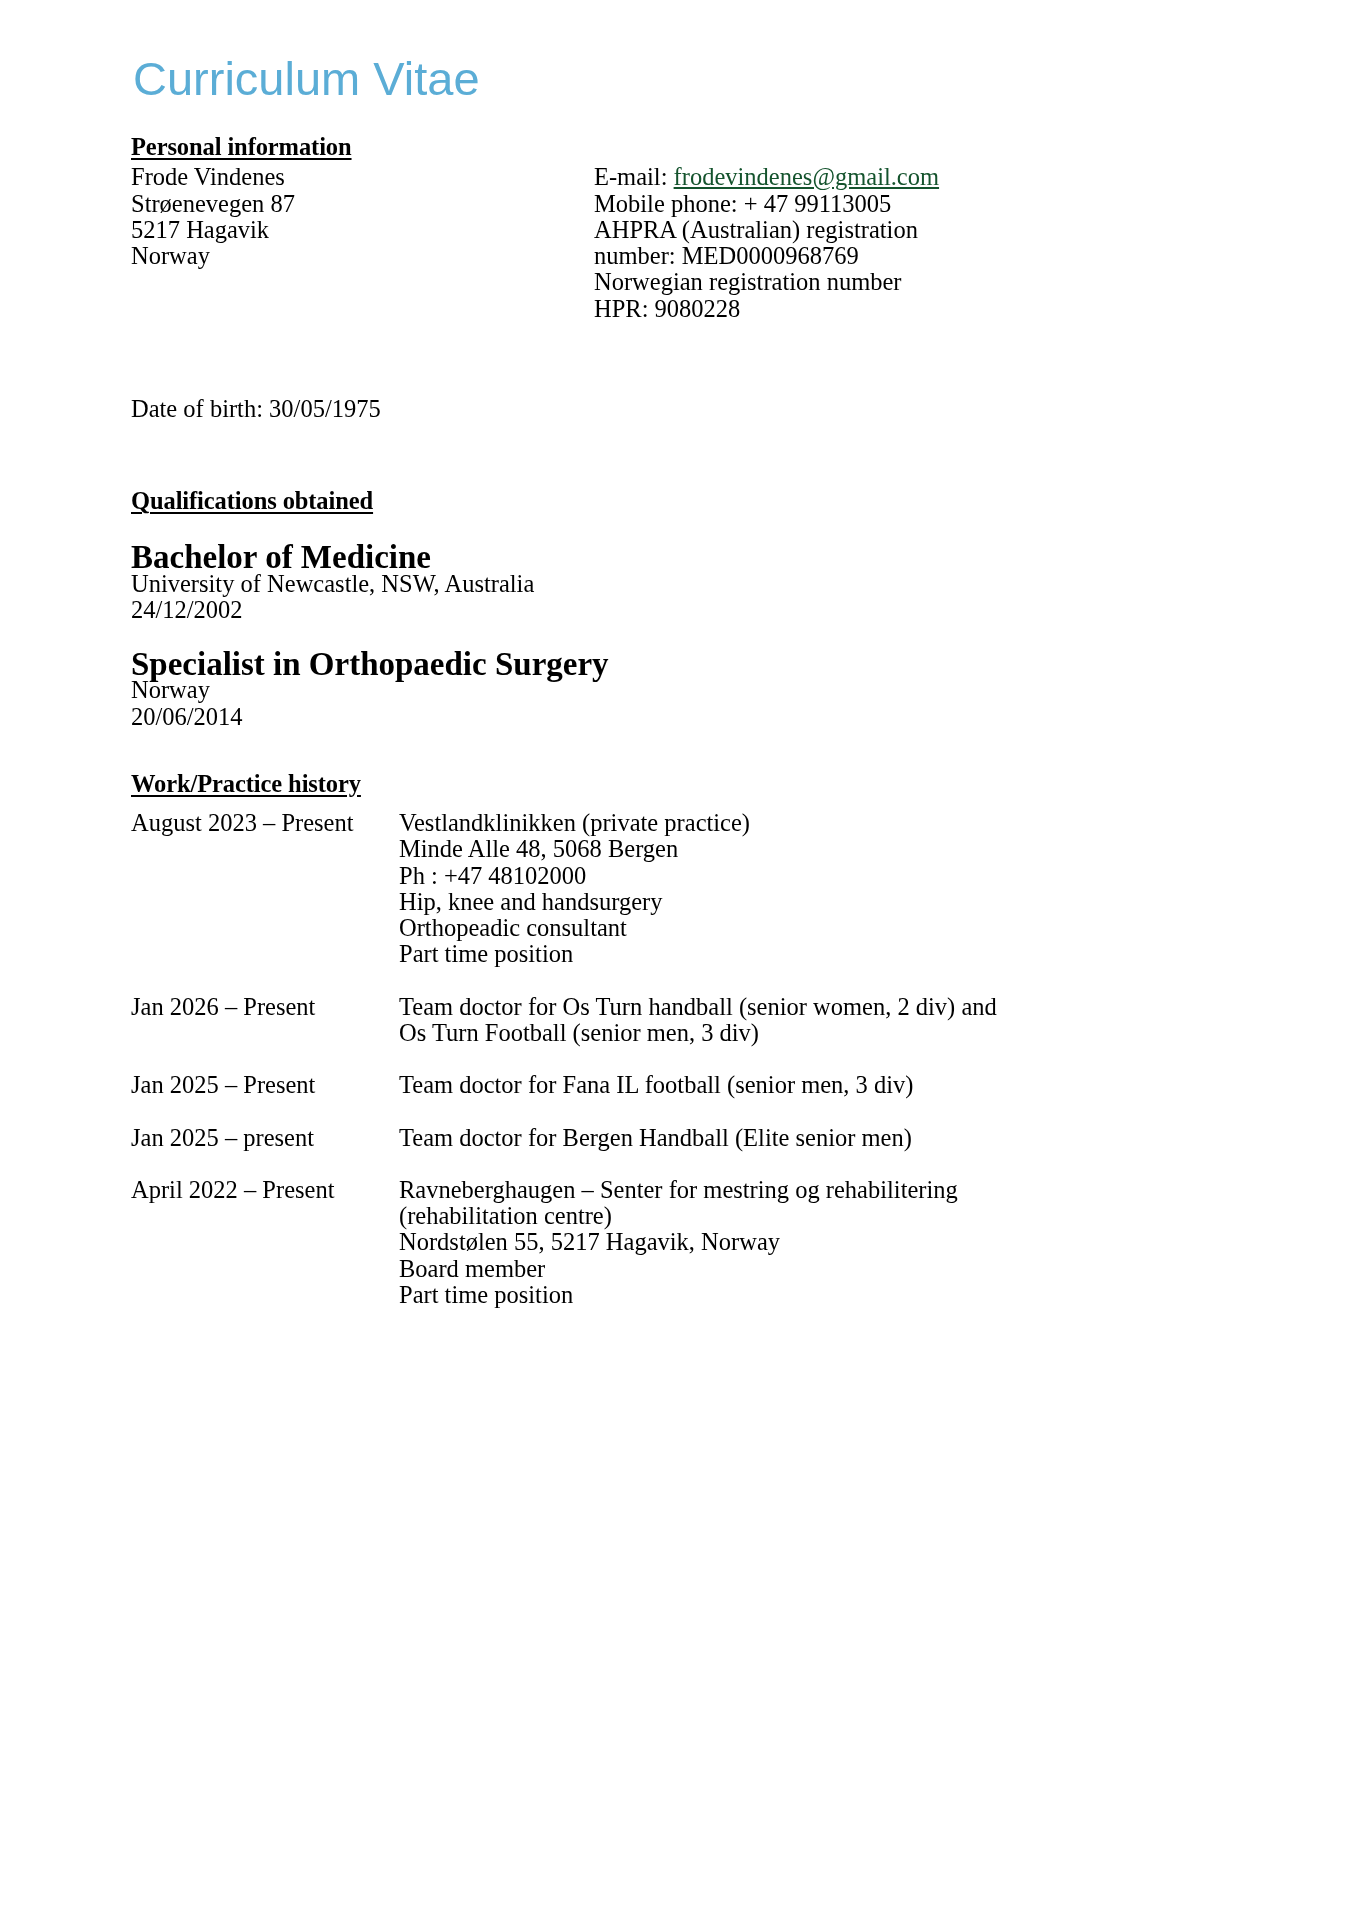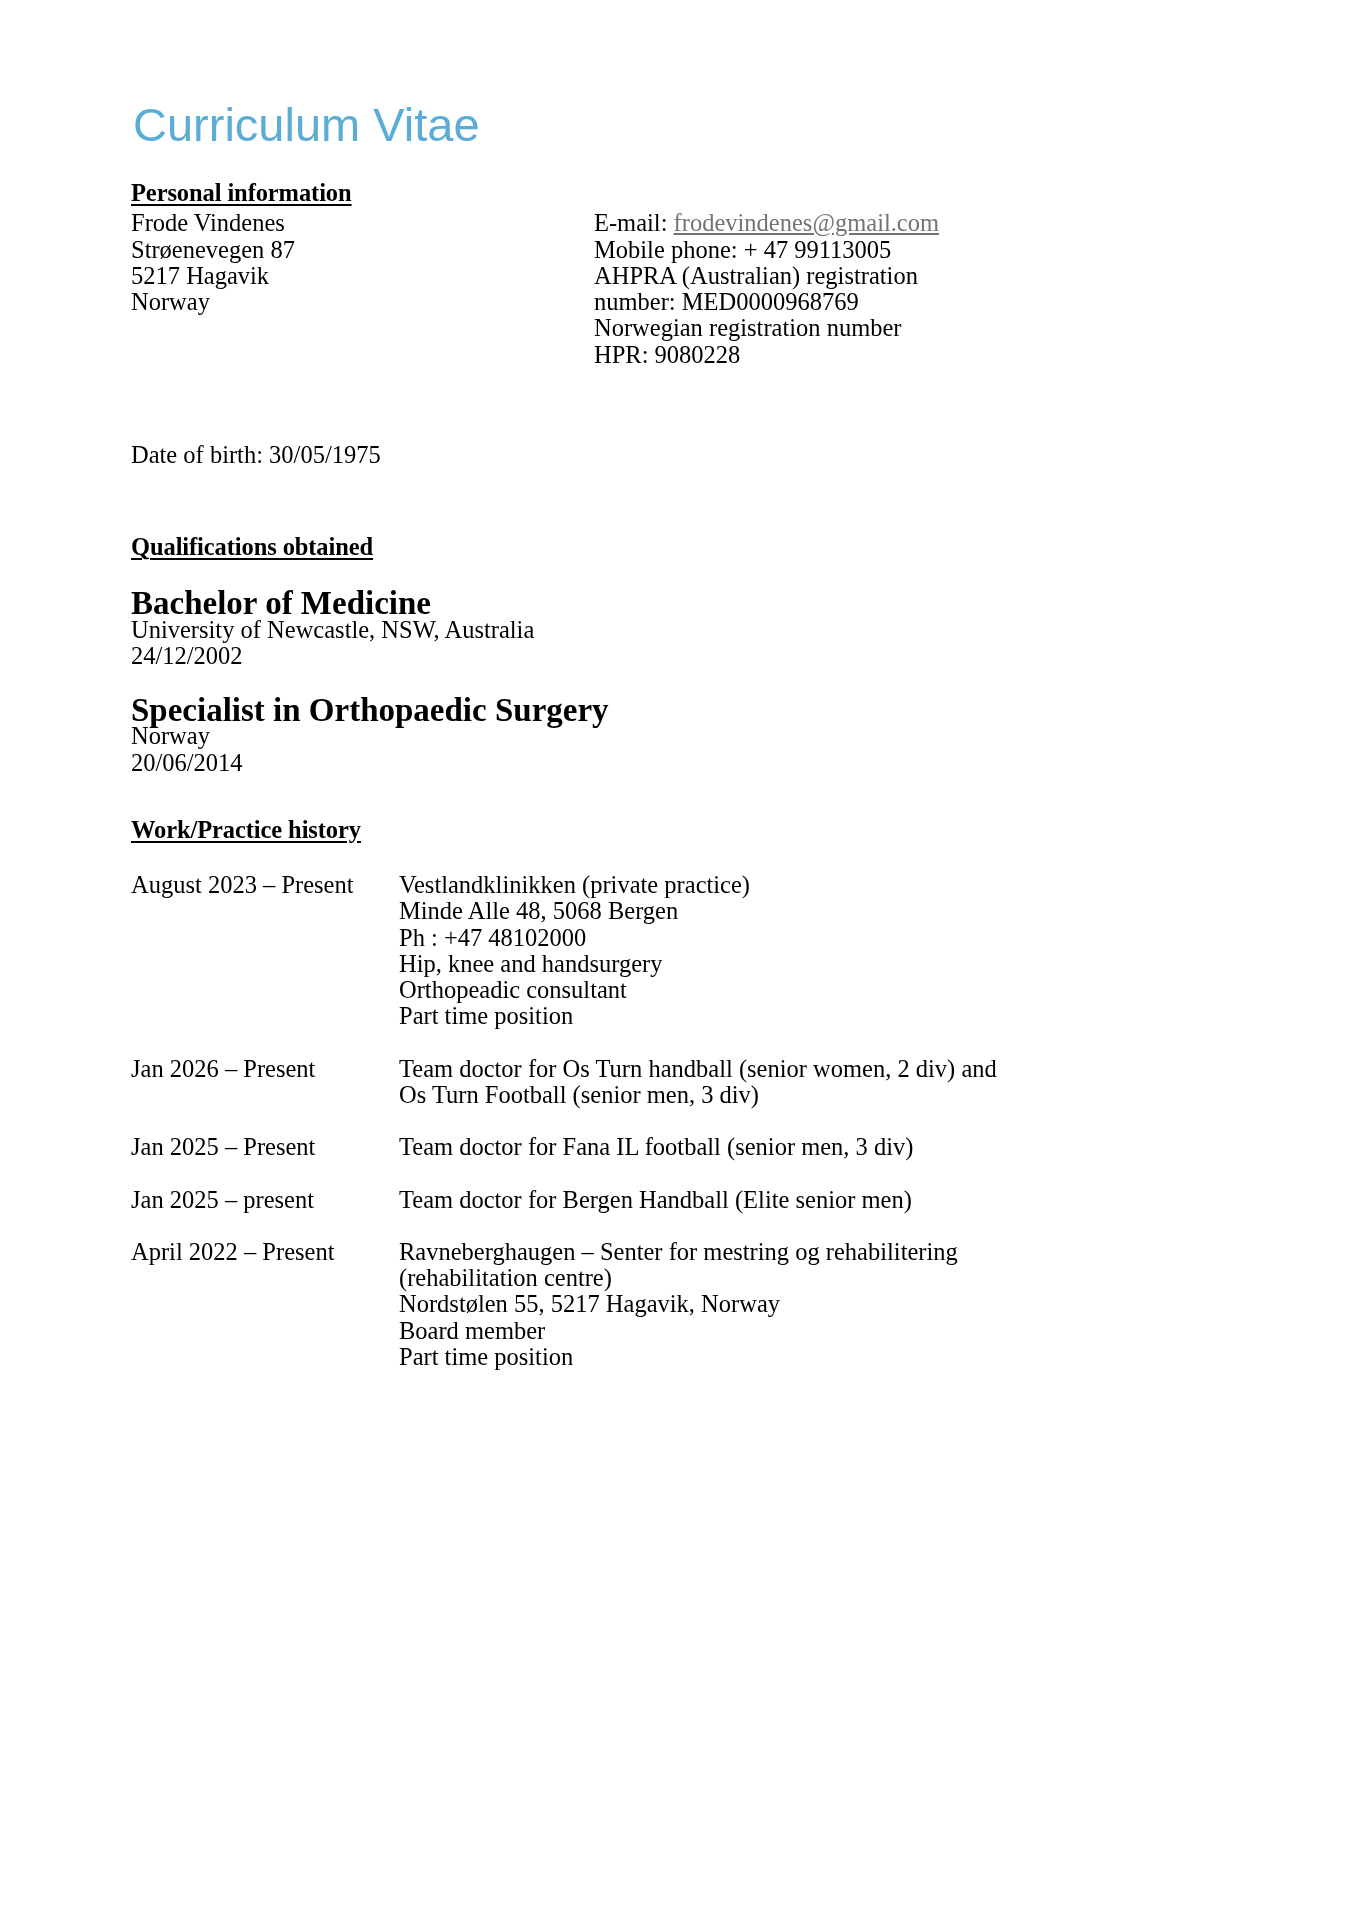--- a/index.html
+++ b/index.html
@@ -13,21 +13,21 @@
     font-family: "Liberation Serif", "DejaVu Serif", serif;
     color: #000000;
     -webkit-font-smoothing: antialiased;
   }
   .page {
     position: relative;
     width: 1357px;
     height: 1920px;
     background: #ffffff;
     box-sizing: border-box;
-    padding: 100px 130px 0 131px;
+    padding: 54px 130px 0 131px;
   }
 
   
   .cv-title {
     font-family: "Liberation Sans", "DejaVu Sans", sans-serif;
     font-size: 47px;
     font-weight: 400;
     color: #5BADD6;
     line-height: 1.05;
     letter-spacing: 0px;
@@ -63,21 +63,21 @@
   }
   .col-left {
     width: 463px;
     flex: 0 0 463px;
   }
   .col-right {
     flex: 1 1 auto;
     padding-top: 0px;
   }
   .link {
-    color: #737373;
+    color: #14532d;
     text-decoration: underline;
     text-underline-offset: 2px;
   }
 
   .dob {
     margin-top: 74px;
   }
 
   
   .qual-section {
@@ -91,21 +91,21 @@
     line-height: 26.3px;
     font-weight: bold;
     white-space: pre;
   }
 
   
   .work-section {
     margin-top: 40px;
   }
   .work-list {
-    margin-top: 27px;
+    margin-top: 11px;
   }
   .work-row {
     display: flex;
     align-items: flex-start;
     margin-bottom: 26px;
   }
   .work-row:last-child { margin-bottom: 0; }
   .work-period {
     width: 268px;
     flex: 0 0 268px;

